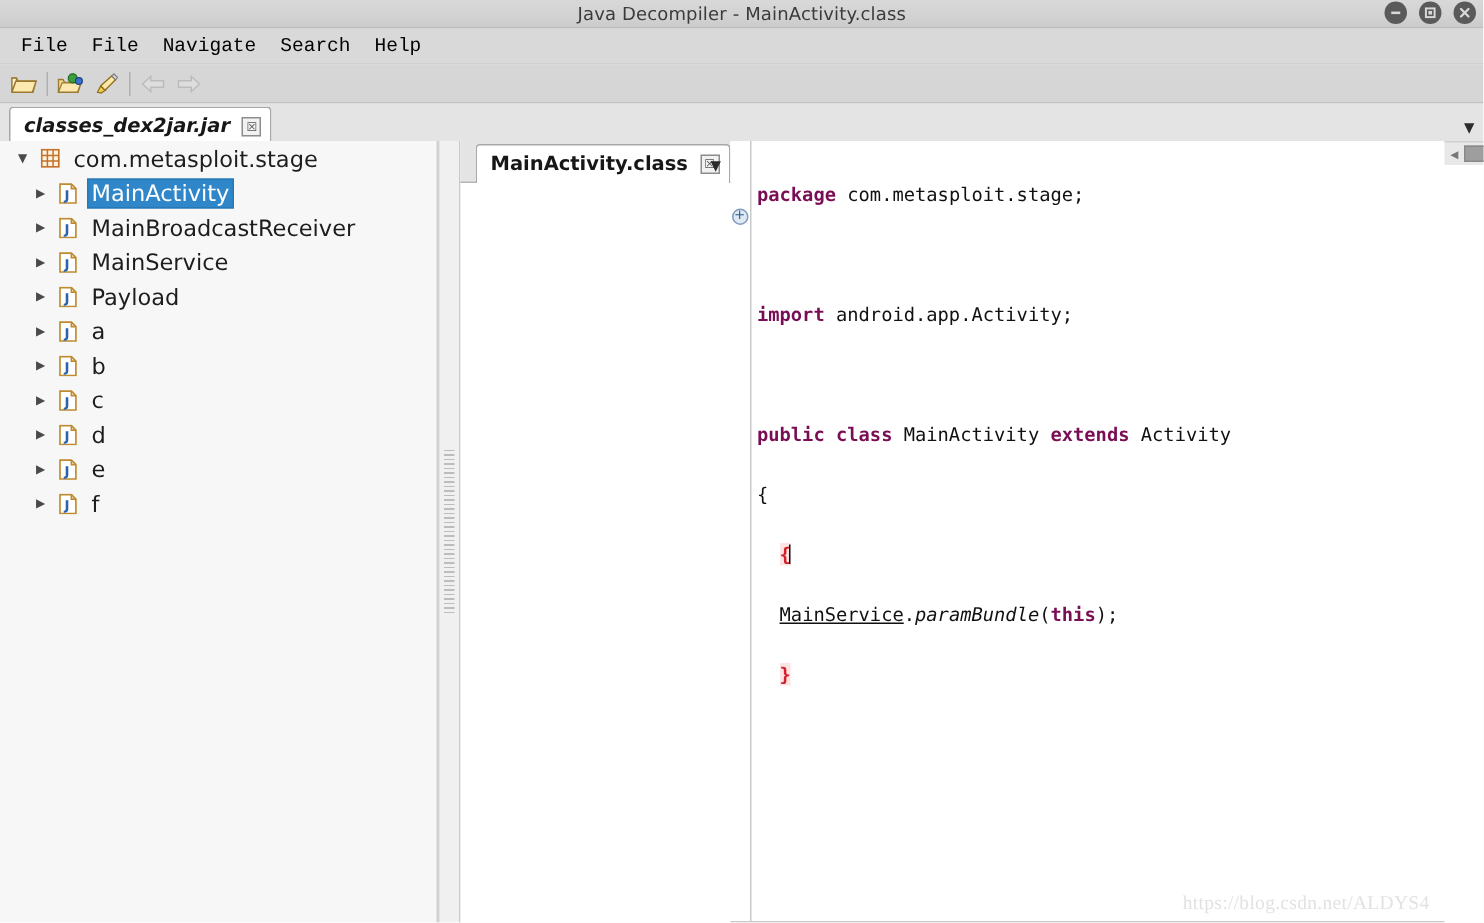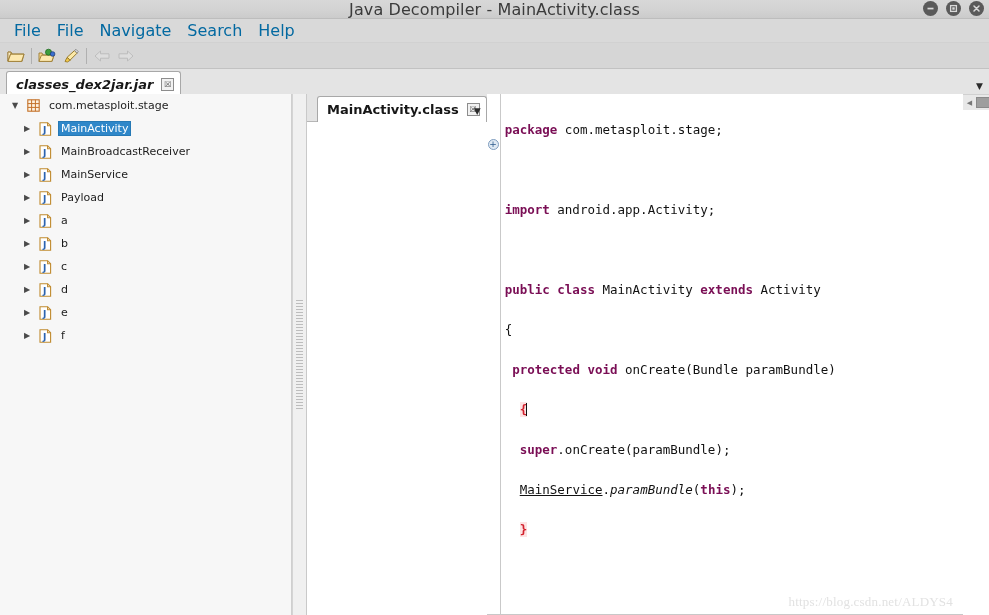--- a/index.html
+++ b/index.html
@@ -22,21 +22,21 @@
   .titlebar {
     height: 18px;
     background: linear-gradient(to bottom, #d8d8d8 0%, #d2d2d2 60%, #cbcbcb 100%);
     border-bottom: 1px solid #bdbdbd;
     position: relative;
     display: flex;
     align-items: center;
     justify-content: center;
   }
   .titlebar .title-text {
-    font-size: 16px;
+    font-size: 12px;
     color: #3b3b3b;
     font-family: "DejaVu Sans", "Liberation Sans", sans-serif;
     letter-spacing: 0.1px;
     text-align: center;
   }
   .win-controls {
     position: absolute;
     right: 5px;
     top: 1px;
     display: flex;
@@ -62,24 +62,25 @@
   .menubar {
     height: 23px;
     background: #d9d9d9;
     display: flex;
     align-items: center;
     padding-left: 6px;
     border-bottom: 1px solid #d1d1d1;
   }
   .menu-item {
     padding: 2px 8px;
-    font-size: 16px;
-    color: #0369a1;
+    font-size: 13px;
+    color: #000000;
     cursor: default;
     white-space: nowrap;
+    font-family: Liberation Mono, monospace;
   }
 
   
   .toolbar {
     height: 25px;
     background: #d6d6d6;
     display: flex;
     align-items: center;
     padding-left: 4px;
     border-bottom: 1px solid #c2c2c2;
@@ -191,21 +192,21 @@
   }
   .tree-row.depth1 { padding-left: 18px; }
   .tree-icon {
     width: 18px;
     display: flex;
     align-items: center;
     justify-content: center;
     margin-right: 4px;
   }
   .tree-label {
-    font-size: 11px;
+    font-size: 15px;
     color: #1d1d1d;
     padding: 1px 3px;
   }
   .tree-row.selected .tree-label {
     background: #2f87c9;
     color: #ffffff;
     border: 1px solid #2679b5;
     padding: 0 2px;
   }
 
@@ -625,23 +626,21 @@
       <div class="fold-gutter">
         <span class="fold-marker" style="top:45px;">+</span>
       </div>
       <div class="code-text">
 <div class="code-line"><span class="kw">package</span> com.metasploit.stage;</div>
 <div class="code-line">&nbsp;</div>
 <div class="code-line"><span class="kw">import</span> android.app.Activity;</div>
 <div class="code-line">&nbsp;</div>
 <div class="code-line"><span class="kw">public class</span> MainActivity <span class="kw">extends</span> Activity</div>
 <div class="code-line">{</div>
-<div class="code-line"> <span class="kw">protected void</span> onCreate(Bundle paramBundle)</div>
 <div class="code-line">  <span class="brace-match">{</span><span class="caret"></span></div>
-<div class="code-line">  <span class="kw">super</span>.onCreate(paramBundle);</div>
 <div class="code-line">  <span class="link">MainService</span>.<span class="ital">paramBundle</span>(<span class="kw">this</span>);</div>
 <div class="code-line">  <span class="brace-match">}</span></div>
 
       </div>
       <span class="watermark">https://blog.csdn.net/ALDYS4</span>
     </div>
 
     <div class="hscroll">
       <span class="hscroll-arrow">◀</span>
       <div class="hscroll-track">

